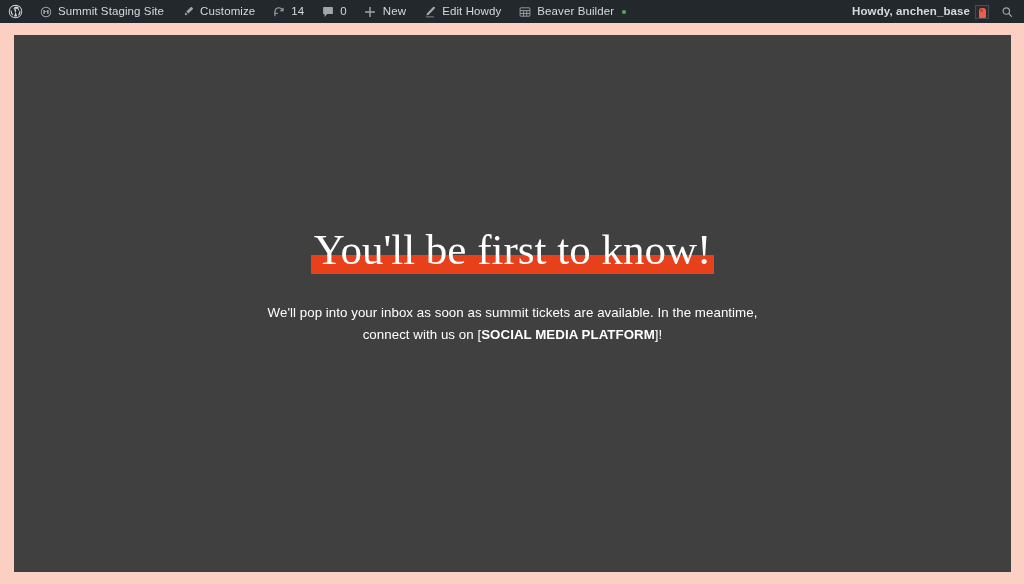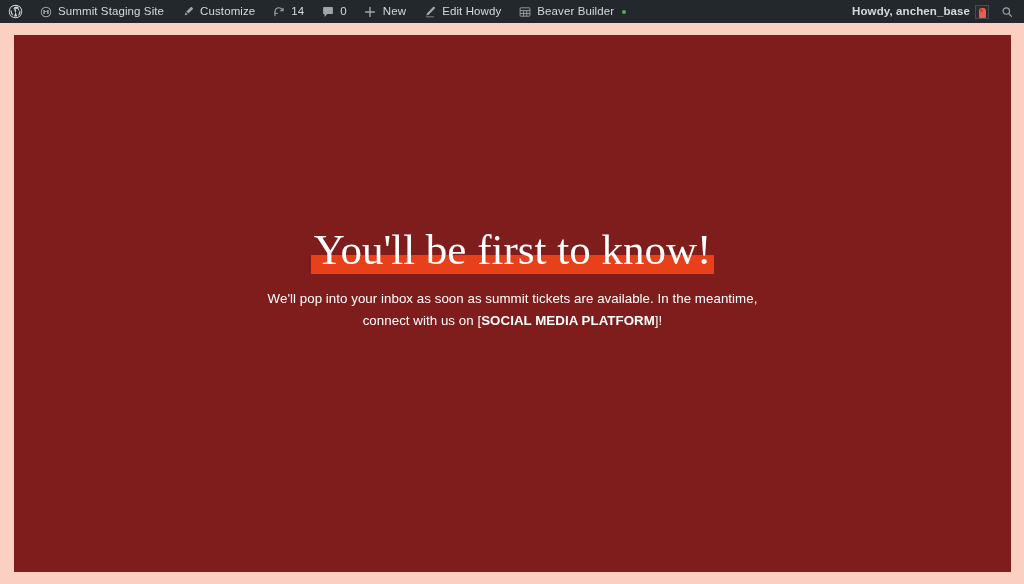--- a/index.html
+++ b/index.html
@@ -141,21 +141,21 @@
   .headline .hl-text {
     position: relative;
     z-index: 1;
     white-space: nowrap;
   }
 
   
   .body-copy {
     position: absolute;
     left: 0;
-    top: 253px;
+    top: 267px;
     width: 997px;
     text-align: center;
     color: #ffffff;
     font-size: 13.3px;
     line-height: 22px;
     letter-spacing: .05px;
   }
   .body-copy p { margin: 0; }
   .body-copy p + p { margin-top: 22px; }
   .body-copy b { font-weight: 700; }
@@ -258,21 +258,21 @@
         <svg width="14" height="14" viewBox="0 0 20 20" fill="none" stroke="#a0a5aa" stroke-width="1.7">
           <circle cx="9" cy="8.6" r="4.6"></circle>
           <path d="M12.4 12.2l4 4" stroke-linecap="round"></path>
         </svg>
       </span>
     </div>
 
   </div>
 </div>
 
-<div id="page-canvas" style="background: #7f1d1d;">
+<div id="page-canvas" style="background: #404040;">
 
   <h1 class="headline">
     <span class="hl-inner">
       <span class="hl-bar" style="background: rgb(232, 64, 26);"></span>
       <span class="hl-text">You'll be first to know!</span>
     </span>
   </h1>
 
   <div class="body-copy">
 

